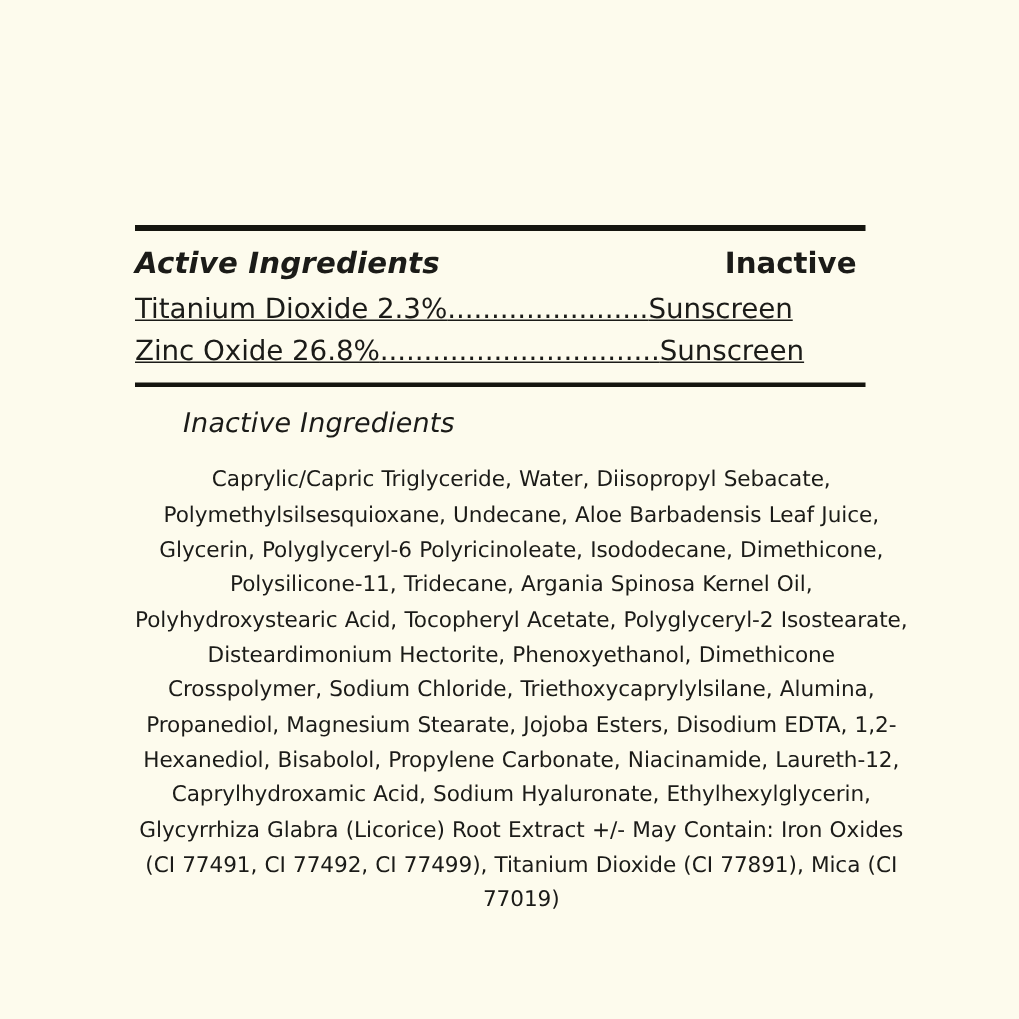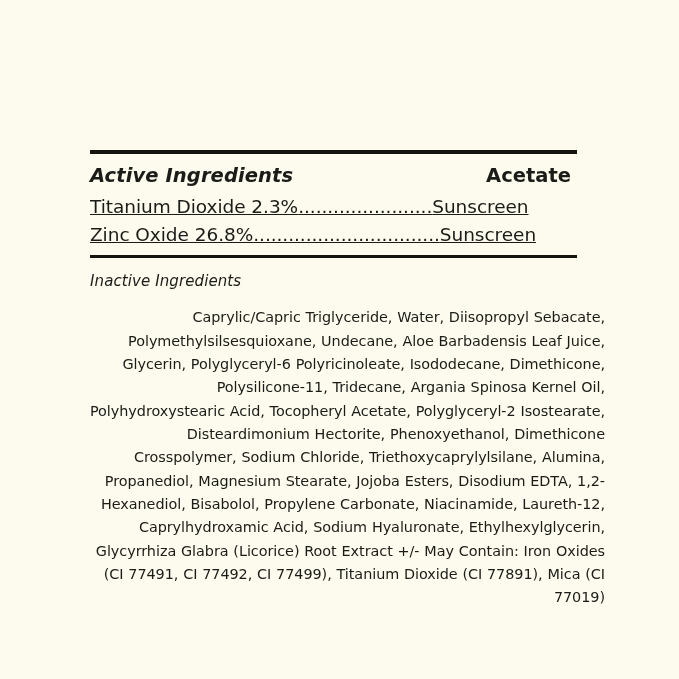--- a/index.html
+++ b/index.html
@@ -58,45 +58,46 @@
     white-space: nowrap;
     overflow: hidden;
     letter-spacing: -0.05px;
     text-decoration: underline;
   }
   .active-rows {
     padding-bottom: 6px;
   }
   .inactive-title {
     font-style: italic;
-    font-size: 15px;
+    font-size: 18px;
     padding-top: 14px;
     padding-bottom: 16px;
     letter-spacing: 0.1px;
+    margin-left: 32px;
   }
   .inactive-body {
     font-size: 14.4px;
     line-height: 1.62;
-    text-align: right;
+    text-align: center;
     letter-spacing: -0.05px;
     width: 515px;
     word-spacing: 0.3px;
   }
 </style>
 </head>
 <body>
 
 <div class="page">
   <div class="panel">
 
     <div class="rule-thick"></div>
 
     <div class="drug-header">
       <span class="h-left">Active Ingredients</span>
-      <span class="h-right">Acetate</span>
+      <span class="h-right">Inactive</span>
     </div>
 
     <div class="active-rows">
       <div class="active-row">
         <span>Titanium Dioxide 2.3%</span><span>.......................</span><span>Sunscreen</span>
       </div>
       <div class="active-row">
         <span>Zinc Oxide 26.8%</span><span>................................</span><span>Sunscreen</span>
       </div>
     </div>

